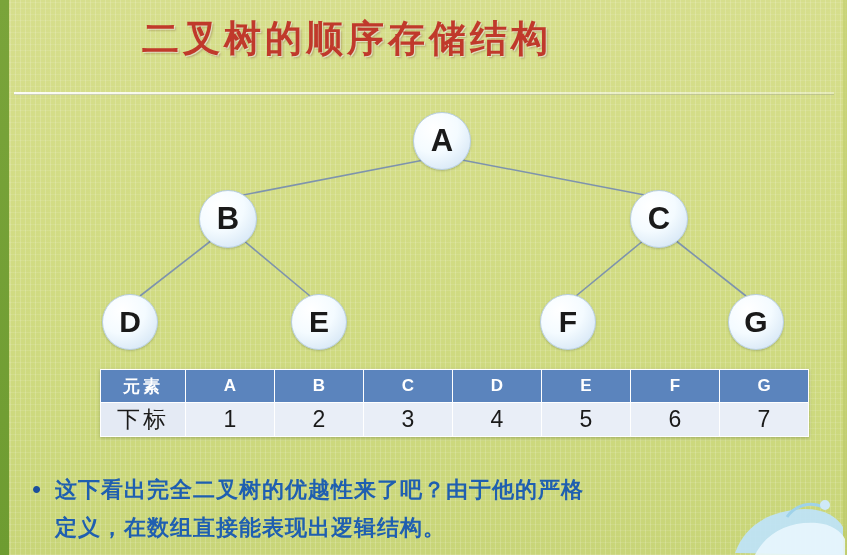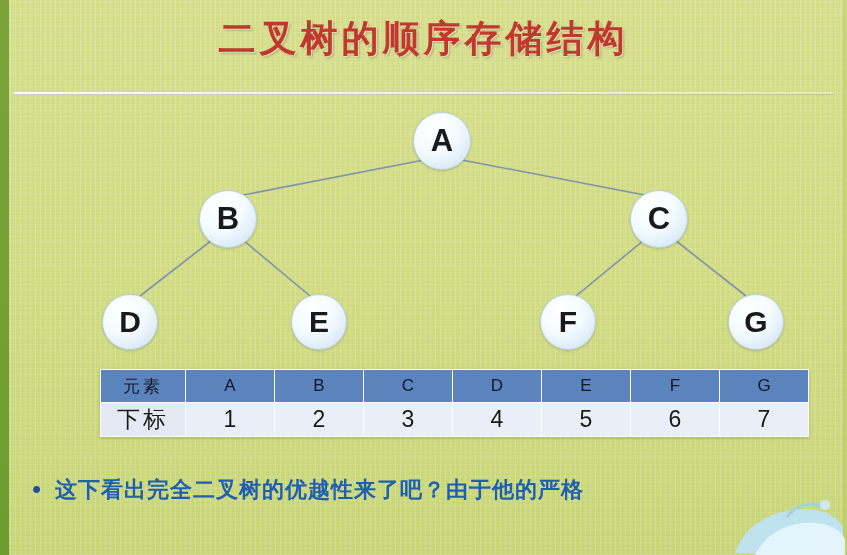--- a/index.html
+++ b/index.html
@@ -34,21 +34,21 @@
     right: 0; top: 0;
     width: 4px; height: 100%;
     background: linear-gradient(180deg, #c4d06f 0%, #bcc968 100%);
     opacity: .7;
   }
   
   .title {
     position: absolute;
     top: 14px;
     left: 0;
-    width: 847px;
+    width: 694px;
     text-align: center;
     font-family: "DejaVu Serif", serif;
     font-weight: bold;
     font-size: 37px;
     letter-spacing: 4px;
     color: #c0392b;
     text-shadow: 1px 1px 0 rgba(255,255,255,0.55), 2px 2px 2px rgba(90,40,20,0.25);
   }
   .title-rule {
     position: absolute;
@@ -91,23 +91,23 @@
     border-collapse: collapse;
     box-shadow: 0 1px 3px rgba(60,70,40,0.3);
   }
   .array-table th, .array-table td {
     border: 1px solid #ffffff;
     text-align: center;
     font-family: "Liberation Sans", sans-serif;
   }
   .array-table th {
     background: #5b84bd;
-    color: #0f172a;
+    color: #ffffff;
     font-size: 17px;
-    font-weight: normal;
+    font-weight: bold;
     height: 30px;
     width: 86px;
   }
   .array-table th.head-label { width: 82px; letter-spacing: 3px; }
   .array-table td {
     background: #e9eef7;
     color: #1a1a1a;
     font-size: 23px;
     height: 30px;
   }
@@ -212,20 +212,21 @@
       <td>6</td>
       <td>7</td>
     </tr>
   </tbody>
     </table>
 
   <div class="bullet-block">
     <div class="bullet-dot">•</div>
     <div>
       <div class="bullet-text">这下看出完全二叉树的优越性来了吧？由于他的严格</div>
+      <div class="bullet-text">定义，在数组直接能表现出逻辑结构。</div>
     </div>
   </div>
 
   <div class="corner-deco">
     <svg width="120" height="90" viewBox="0 0 120 90" xmlns="http://www.w3.org/2000/svg">
       <path d="M10 88 C 20 60, 45 45, 80 44 C 100 44, 112 52, 118 62 L118 90 Z" fill="#bfe3f5" opacity="0.95"></path>
       <path d="M30 90 C 42 66, 66 56, 92 58 C 106 59, 116 66, 120 74 L120 90 Z" fill="#e8f6fd" opacity="0.9"></path>
       <path d="M62 52 C 70 40, 86 36, 98 42" stroke="#9fd2ea" stroke-width="3" fill="none"></path>
       <circle cx="100" cy="40" r="5" fill="#cfe9f7"></circle>
     </svg>

